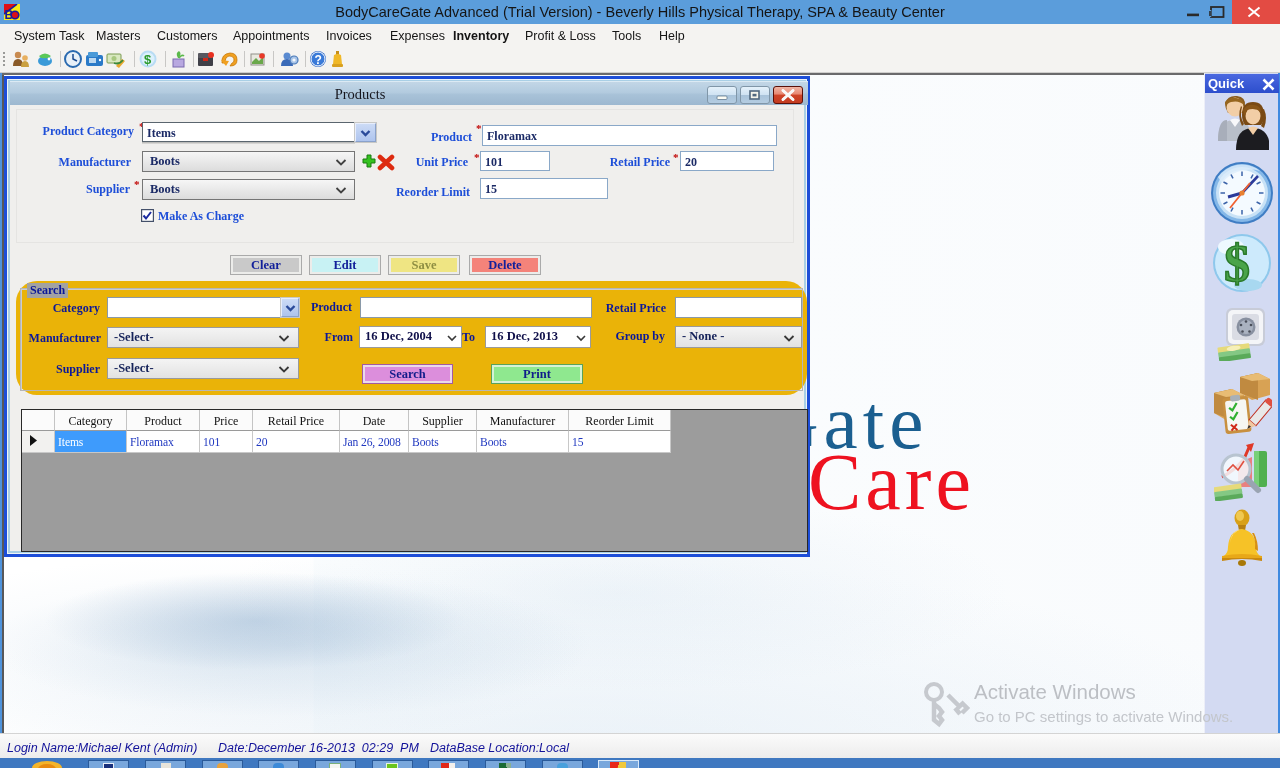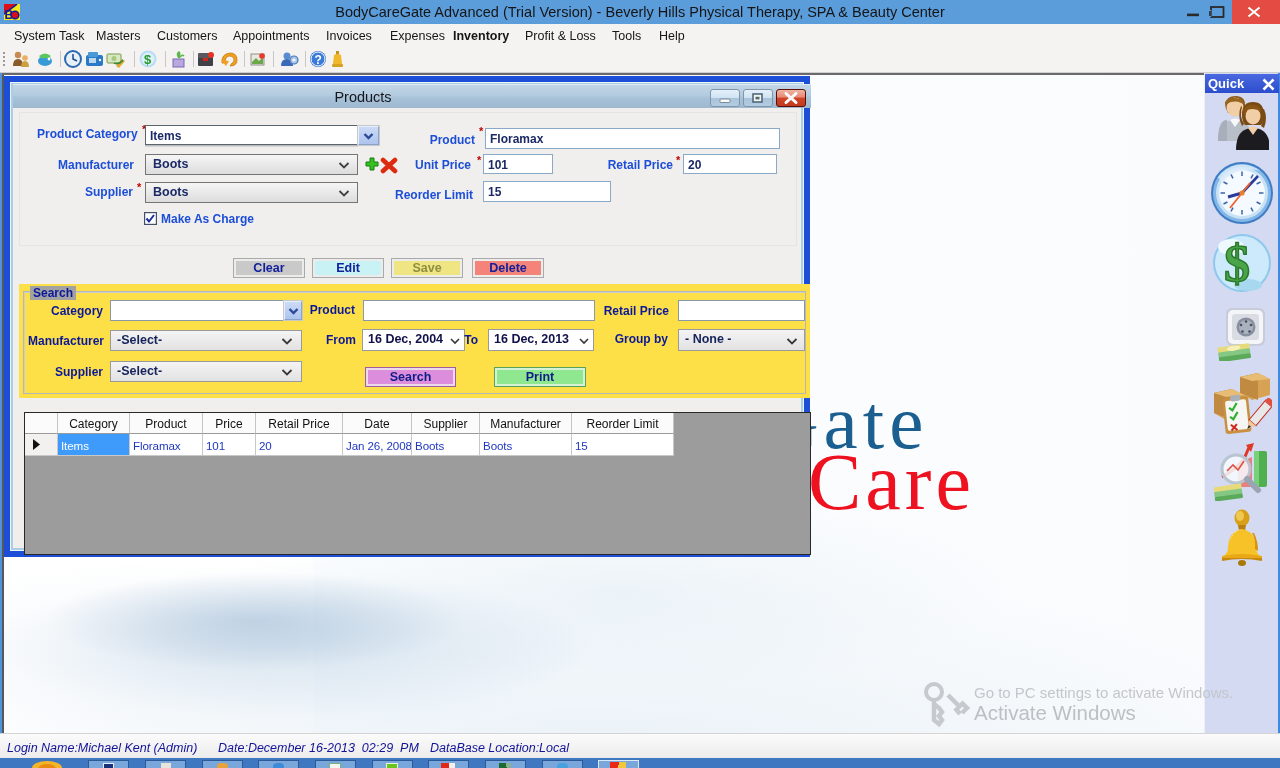--- a/index.html
+++ b/index.html
@@ -47,36 +47,36 @@
 #sbhead { position:absolute; left:0; top:1px; width:74px; height:19px; background:linear-gradient(180deg,#4a68e0,#2d4ecc); color:#fff; font-weight:bold; font-size:13px; padding:2px 0 0 3px; }
 .sbicon { position:absolute; left:50%; transform:translateX(-50%); }
 
 
 #statusbar { left:0; top:733px; width:1280px; height:25px; background:linear-gradient(180deg,#fbfbfb,#ececec); border-top:1px solid #d4d4d4; color:#13139a; font-size:12.5px;font-style:italic; }
 
 #taskbar { left:0; top:758px; width:1280px; height:10px; background:#3f78c0; }
 .tbtn { position:absolute; top:2px; width:41px; height:9px; background:#79a7dc; border:1px solid #2a5a9a; border-bottom:none; }
 
 
-#dlg { position:absolute; left:4px; top:3px; width:806px; height:481px; background:#f0efed; border:6px solid #1d4ed8; box-shadow: inset 0 0 0 1px #eef4f8, inset 0 0 0 3px #a9cfe5; }
+#dlg { position:absolute; left:4px; top:3px; width:806px; height:481px; background:#f0efed; border:3px solid #1d4ed8; box-shadow: inset 0 0 0 1px #eef4f8, inset 0 0 0 3px #a9cfe5; font-family: Liberation Serif, serif; }
 #dlgtitle { position:absolute; left:3px; top:2px; width:798px; height:24px; background:linear-gradient(180deg,#c2d6e6 0%,#b3cbdf 45%,#a8c2d8 55%,#9db8d0 100%); border-top:1px solid #dceaf4; }
 #dlgtitle .t { position:absolute; left:0; width:700px; text-align:center; top:4px; font-size:14.5px; color:#16161e; }
 .lbl { position:absolute; color:#1d4ed8; font-weight:bold; font-size:12px; white-space:nowrap; }
 .ast { position:absolute; color:#c00000; font-weight:bold; font-size:11px; }
 .tin { position:absolute; background:#fff; border:1px solid #8aa8c8; font-weight:bold; font-size:12px; color:#1b2a66; padding:3px 0 0 4px; }
 .cbo { position:absolute; background:linear-gradient(180deg,#f6f6f6,#dcdcdc); border:1px solid #757575; font-weight:bold; font-size:12.5px; color:#1b2a66; padding:2px 0 0 7px; }
 .cvv { position:absolute; color:#333; }
 .arbtn { position:absolute; background:linear-gradient(180deg,#ccdbf6,#aec4ee); border:1px solid #8aa2cc; border-top-color:#e8eefc; border-left-color:#e8eefc; color:#456; text-align:center; box-shadow:0 0 0 1px #c8c8c6; }
 .grp { position:absolute; border:1px solid #e5e4e2; }
 
 
 .btn { position:absolute; height:20px; width:72px; border:1px solid #aaa; box-shadow:0 0 0 2px #ececea inset; font-weight:bold; font-size:12.5px; color:#12209a; text-align:center; padding-top:2px; }
 
 
-#search { position:absolute; left:9px; top:202px; width:791px; height:114px; background:#fde047; }
+#search { position:absolute; left:9px; top:202px; width:791px; height:114px; background:#eab308;border-radius:21px; }
 #search .lbl { color:#0b1899; }
 .sgroup { position:absolute; left:4px; top:7px; width:783px; height:103px; border:1px solid #b6b6b6; box-shadow:1px 1px 0 #cdcdcd inset; }
 .sin { position:absolute; background:#fff; border:1px solid #8a99a8; font-weight:bold; font-size:12px; color:#1b2a66; }
 .scbo { position:absolute; background:linear-gradient(180deg,#f4f4f4,#e2e2e2); border:1px solid #9a9a9a; font-weight:bold; font-size:12.5px; color:#16235a; padding:2px 0 0 6px; }
 .dcbo { position:absolute; background:#fff; border:1px solid #9a9a9a; font-weight:bold; font-size:12.5px; color:#10104a; padding:2px 0 0 5px; }
 .sbtn { position:absolute; height:20px; border:1px solid #888; font-weight:bold; font-size:12.5px; color:#101c8a; text-align:center; padding-top:2px; }
 
 
 #grid { position:absolute; left:14px; top:330px; width:787px; height:143px; background:#9c9c9c; border:1px solid #282828; }
 .gh { position:absolute; top:0; height:21px; background:#fbfbfb; border-right:1px solid #c4c4c4; border-bottom:1px solid #9a9a9a; color:#111; font-size:12px; text-align:center; padding-top:4px; }
@@ -344,22 +344,22 @@
         <path d="M4 49 L44 49 L44 52 Q24 48 4 52 Z" fill="#c88810"></path>
         <ellipse cx="24" cy="54" rx="4" ry="3" fill="#a87808"></ellipse>
       </svg>
     </div>
     <div id="activate">
       <svg class="abs" style="left:-53px;top:0px;" width="50" height="50" viewBox="0 0 50 50" fill="none" stroke="#c6c9ce">
         <circle cx="13" cy="12" r="8" stroke-width="4"></circle>
         <path d="M13 20 L13 40 L18 44 L21 40 L18 36 L21 32 L18 28 L13 24" stroke-width="4.5"></path>
         <path d="M27 15 L40 28 M40 22 L46 28 L41 33 M34 28 L39 34" stroke-width="4.5"></path>
       </svg>
+      <div style="font-size:20.5px;">Activate Windows</div>
       <div style="font-size:15px;margin-top:4px;color:#c3c6cb;">Go to PC settings to activate Windows.</div>
-      <div style="font-size:20.5px;">Activate Windows</div>
     </div>
 
     <div id="dlg">
       <div id="dlgtitle">
         <div class="t">Products</div>
         <svg style="position:absolute;left:697px;top:4px;" width="96" height="19">
           <defs>
             <linearGradient id="wb" x1="0" y1="0" x2="0" y2="1">
                 <stop offset="0" stop-color="#e6f2fb"></stop>
                 <stop offset="0.5" stop-color="#cfe2f2"></stop>

